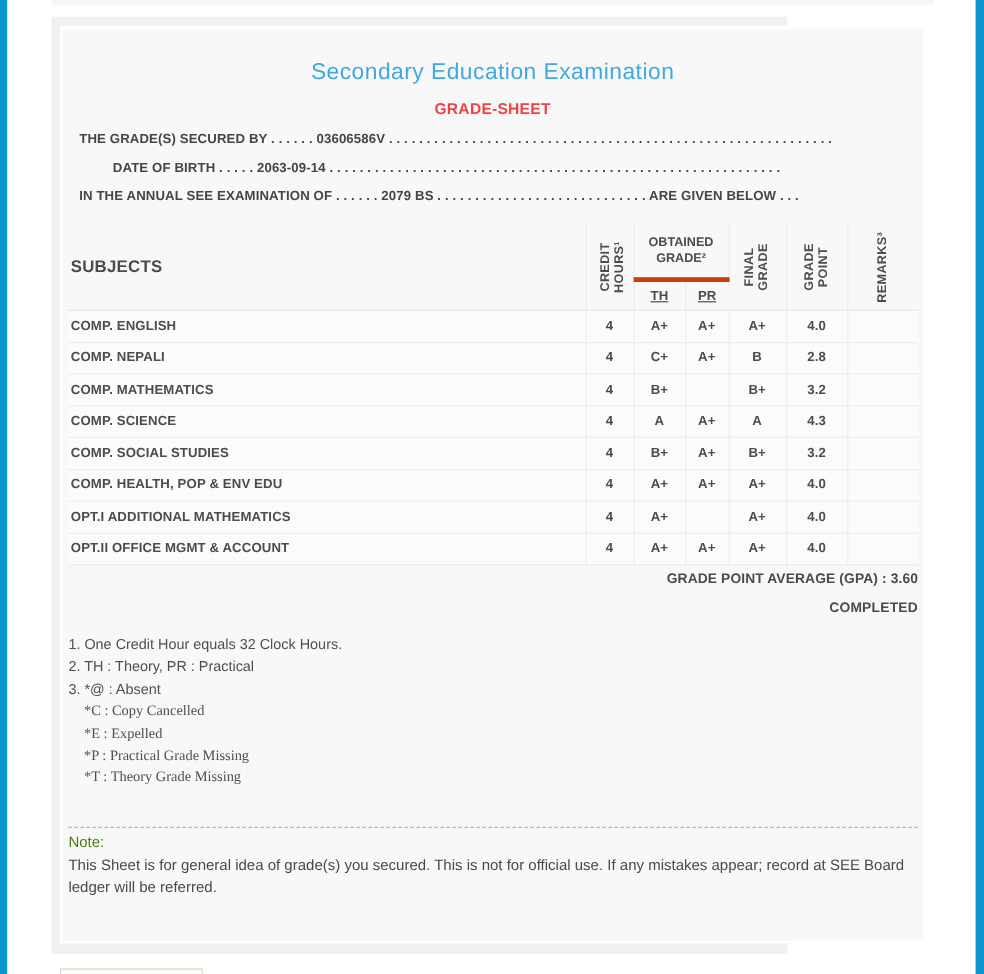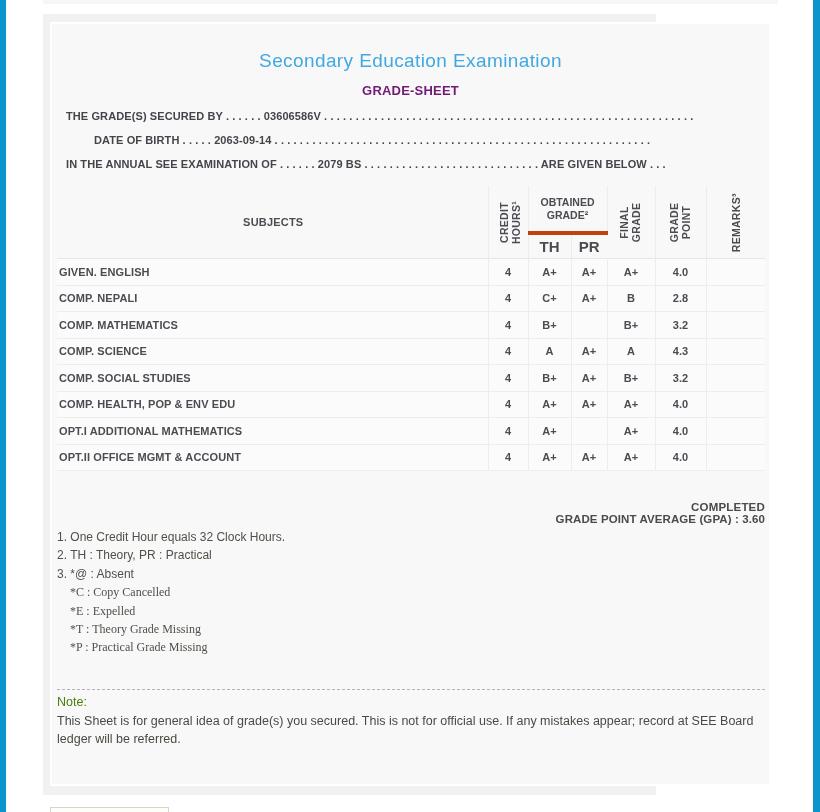--- a/index.html
+++ b/index.html
@@ -19,21 +19,21 @@
     border:2px solid #ffffff;background:#f8f8f8;box-sizing:content-box;
   }
   .panel-content{position:absolute;left:0;top:0;width:717px;height:760px;}
 
   .page-title{
     position:absolute;top:26px;left:0;width:100%;text-align:center;
     font-size:19px;font-weight:400;color:#3fa9e0;letter-spacing:.4px;
   }
   .page-subtitle{
     position:absolute;top:59px;left:0;width:100%;text-align:center;
-    font-size:13px;font-weight:bold;color:#701a75;letter-spacing:.2px;
+    font-size:13px;font-weight:bold;color:#ef4444;letter-spacing:.2px;
   }
   .info-line{
     position:absolute;left:14px;height:14px;
     font-size:11px;font-weight:bold;color:#44454b;
     white-space:nowrap;overflow:hidden;letter-spacing:.1px;
   }
   .info-1{top:86px;width:627px;}
   .info-2{top:110px;width:622px;padding-left:28px;}
   .info-3{top:134px;width:700px;}
 
@@ -44,42 +44,42 @@
   }
   table.grades col.c-subj{width:431px;}
   table.grades col.c-credit{width:40px;}
   table.grades col.c-th{width:43px;}
   table.grades col.c-pr{width:36px;}
   table.grades col.c-final{width:48px;}
   table.grades col.c-point{width:51px;}
   table.grades col.c-rem{width:59px;}
   table.grades th, table.grades td{padding:0;font-weight:bold;}
   thead th{border-right:1px solid #ececec;vertical-align:middle;text-align:center;background:transparent;}
-  thead th.h-subjects{text-align:center;padding-left:2px;font-size:11px;letter-spacing:.2px;}
+  thead th.h-subjects{text-align:left;padding-left:2px;font-size:14px;letter-spacing:.2px;}
   thead th:last-child{border-right:none;}
   thead tr.h-top th.h-obtained{height:45px;border-bottom:4px solid #c2410c;font-size:10.5px;line-height:13px;white-space:pre-line;}
-  thead tr.h-sub th{height:23px;font-size:15px;}
+  thead tr.h-sub th{height:23px;font-size:11px;text-decoration:underline;}
   thead{border-bottom:1px solid #e6e6e6;}
   .vlabel{
     display:inline-block;transform:rotate(-90deg);
     white-space:pre-line;font-size:10.5px;line-height:11.5px;
     letter-spacing:.3px;font-weight:bold;color:#4b4c52;
   }
   th.v{height:68px;}
   tbody td{
     height:25.5px;background:#fbfbfb;text-align:center;
     border-right:1px solid #ededed;border-bottom:1px solid #ededed;
     font-size:11px;letter-spacing:.1px;
   }
   tbody td:last-child{border-right:none;}
   tbody td.subj{text-align:left;padding-left:2px;}
 
   .gpa-line{
     position:absolute;right:4px;top:453px;
-    font-size:11.5px;font-weight:bold;color:#4a4a4e;letter-spacing:.1px;margin-top:36px;
+    font-size:11.5px;font-weight:bold;color:#4a4a4e;letter-spacing:.1px;
   }
   .completed-line{
     position:absolute;right:4px;top:477px;
     font-size:11.5px;font-weight:bold;color:#4a4a4e;letter-spacing:.2px;
   }
 
   .footnotes{
     position:absolute;left:5px;top:504px;
     font-size:12px;color:#514f48;line-height:18.4px;
   }
@@ -144,21 +144,21 @@
 POINT</span></th>
             <th class="v" rowspan="2"><span class="vlabel">REMARKS³</span></th>
           </tr>
           <tr class="h-sub">
             <th>TH</th>
             <th>PR</th>
           </tr>
         </thead>
         <tbody>
             <tr>
-              <td class="subj">GIVEN. ENGLISH</td>
+              <td class="subj">COMP. ENGLISH</td>
               <td>4</td>
               <td>A+</td>
               <td>A+</td>
               <td>A+</td>
               <td>4.0</td>
               <td></td>
             </tr>
             <tr>
               <td class="subj">COMP. NEPALI</td>
               <td>4</td>
@@ -227,22 +227,22 @@
 
       <div class="gpa-line"><span>GRADE POINT AVERAGE (GPA) :</span> <span>3.60</span></div>
       <div class="completed-line">COMPLETED</div>
 
       <div class="footnotes">
           <div class="fn-line">1. One Credit Hour equals 32 Clock Hours.</div>
           <div class="fn-line">2. TH : Theory, PR : Practical</div>
           <div class="fn-line">3. *@ : Absent</div>
           <div class="fn-line indent">*C : Copy Cancelled</div>
           <div class="fn-line indent">*E : Expelled</div>
+          <div class="fn-line indent">*P : Practical Grade Missing</div>
           <div class="fn-line indent">*T : Theory Grade Missing</div>
-          <div class="fn-line indent">*P : Practical Grade Missing</div>
         </div>
 
       <div class="note-separator"></div>
       <div class="note-heading">Note:</div>
       <div class="note-body">This Sheet is for general idea of grade(s) you secured. This is not for official use. If any mistakes appear; record at SEE Board ledger will be referred.</div>
 
     </div>
   </div>
 </div>
 

